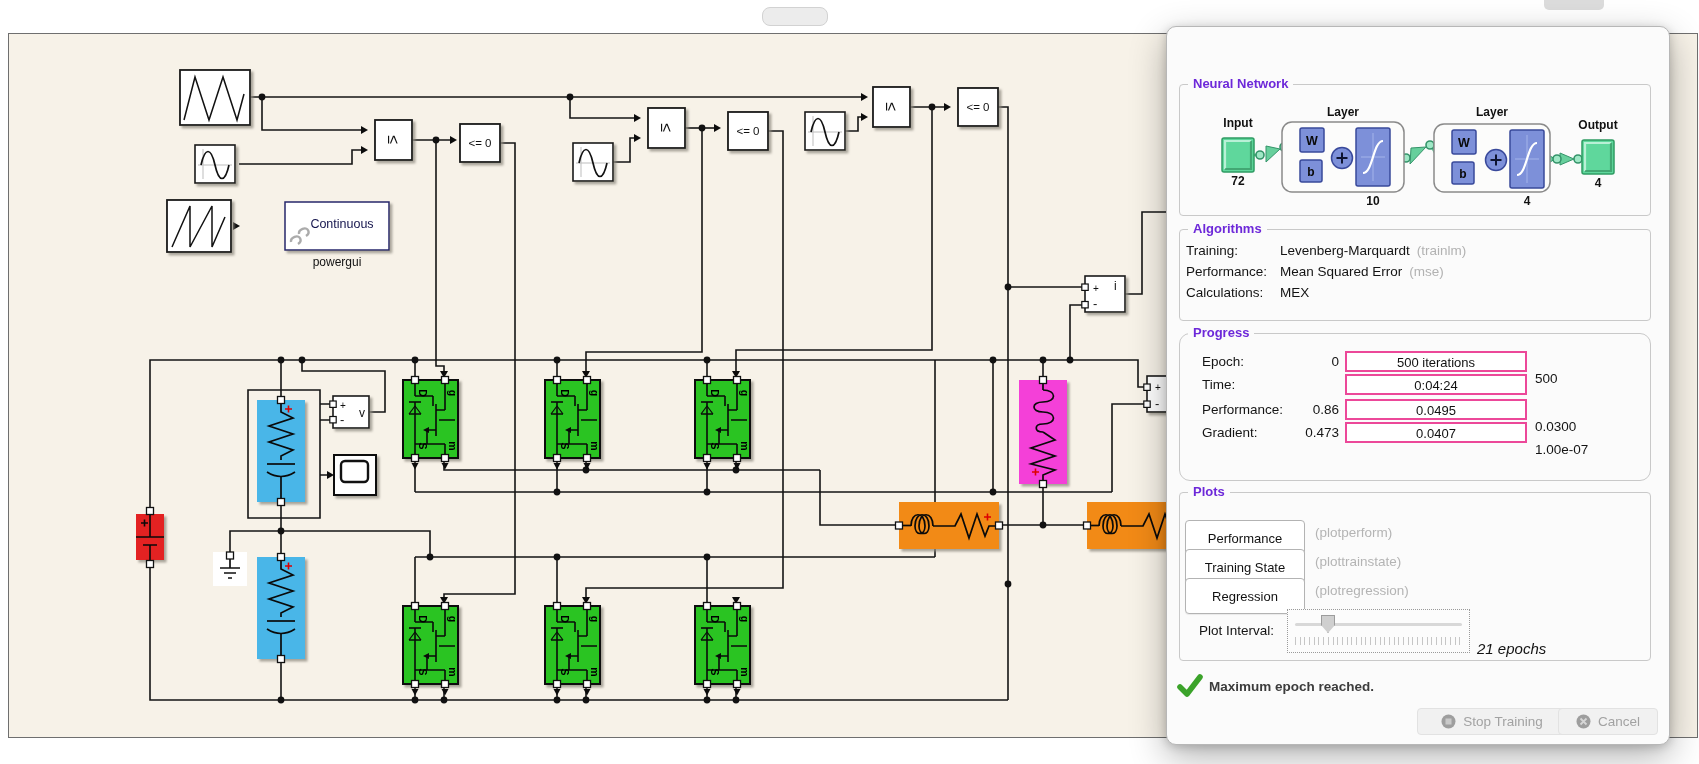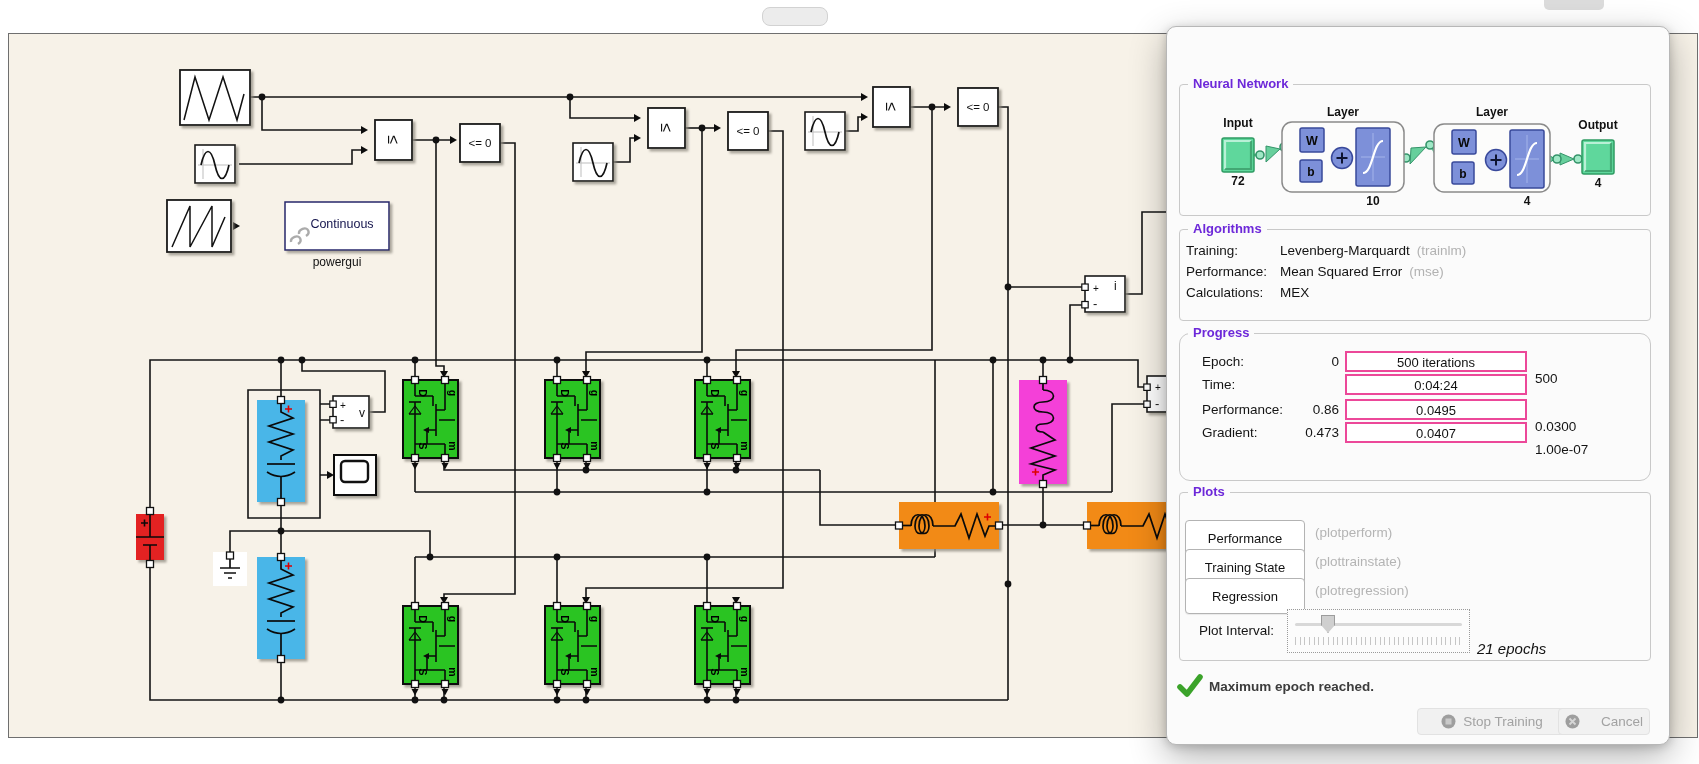--- a/index.html
+++ b/index.html
@@ -60,21 +60,21 @@
   .thumb{position:absolute;left:33px;top:5px;width:14px;height:18px;background:#cfcfcf;border:1px solid #9c9c9c;
          clip-path:polygon(0 0,100% 0,100% 55%,50% 100%,0 55%);box-sizing:border-box;}
   .ruler{position:absolute;left:7px;right:7px;top:27px;height:8px;
          background:repeating-linear-gradient(90deg,#c6c6c6 0 1px,transparent 1px 4.7px);}
   
   .statustext{position:absolute;left:42px;top:652px;font-size:13.5px;font-weight:bold;color:#3c3c3c;}
   .checkicon{position:absolute;left:9px;top:645px;}
   .fbtn{position:absolute;top:681px;height:27px;background:#f1f1f1;border:1px solid #e2e2e2;border-radius:4px;
         color:#a2a2a2;font-size:13.5px;display:flex;align-items:center;justify-content:center;gap:7px;
         box-sizing:border-box;font-family:"Liberation Sans",sans-serif;}
-  #btn-stop{left:236px;width:150px;margin-left:14px;} #btn-cancel{left:391px;width:92px;justify-content:space-between;}
+  #btn-stop{left:236px;width:150px;margin-left:14px;} #btn-cancel{left:391px;width:100px;}
   
   .simtext{font-family:"Liberation Sans",sans-serif;fill:#15154d;}
   .mport{font-size:10.5px;font-weight:bold;fill:#000;text-anchor:middle;font-family:"Liberation Sans",sans-serif;}
   .blktext{font-family:"Liberation Sans",sans-serif;fill:#111;}
 </style>
 </head>
 <body>
 
 <div id="root">
   <div class="artifact1"></div>

